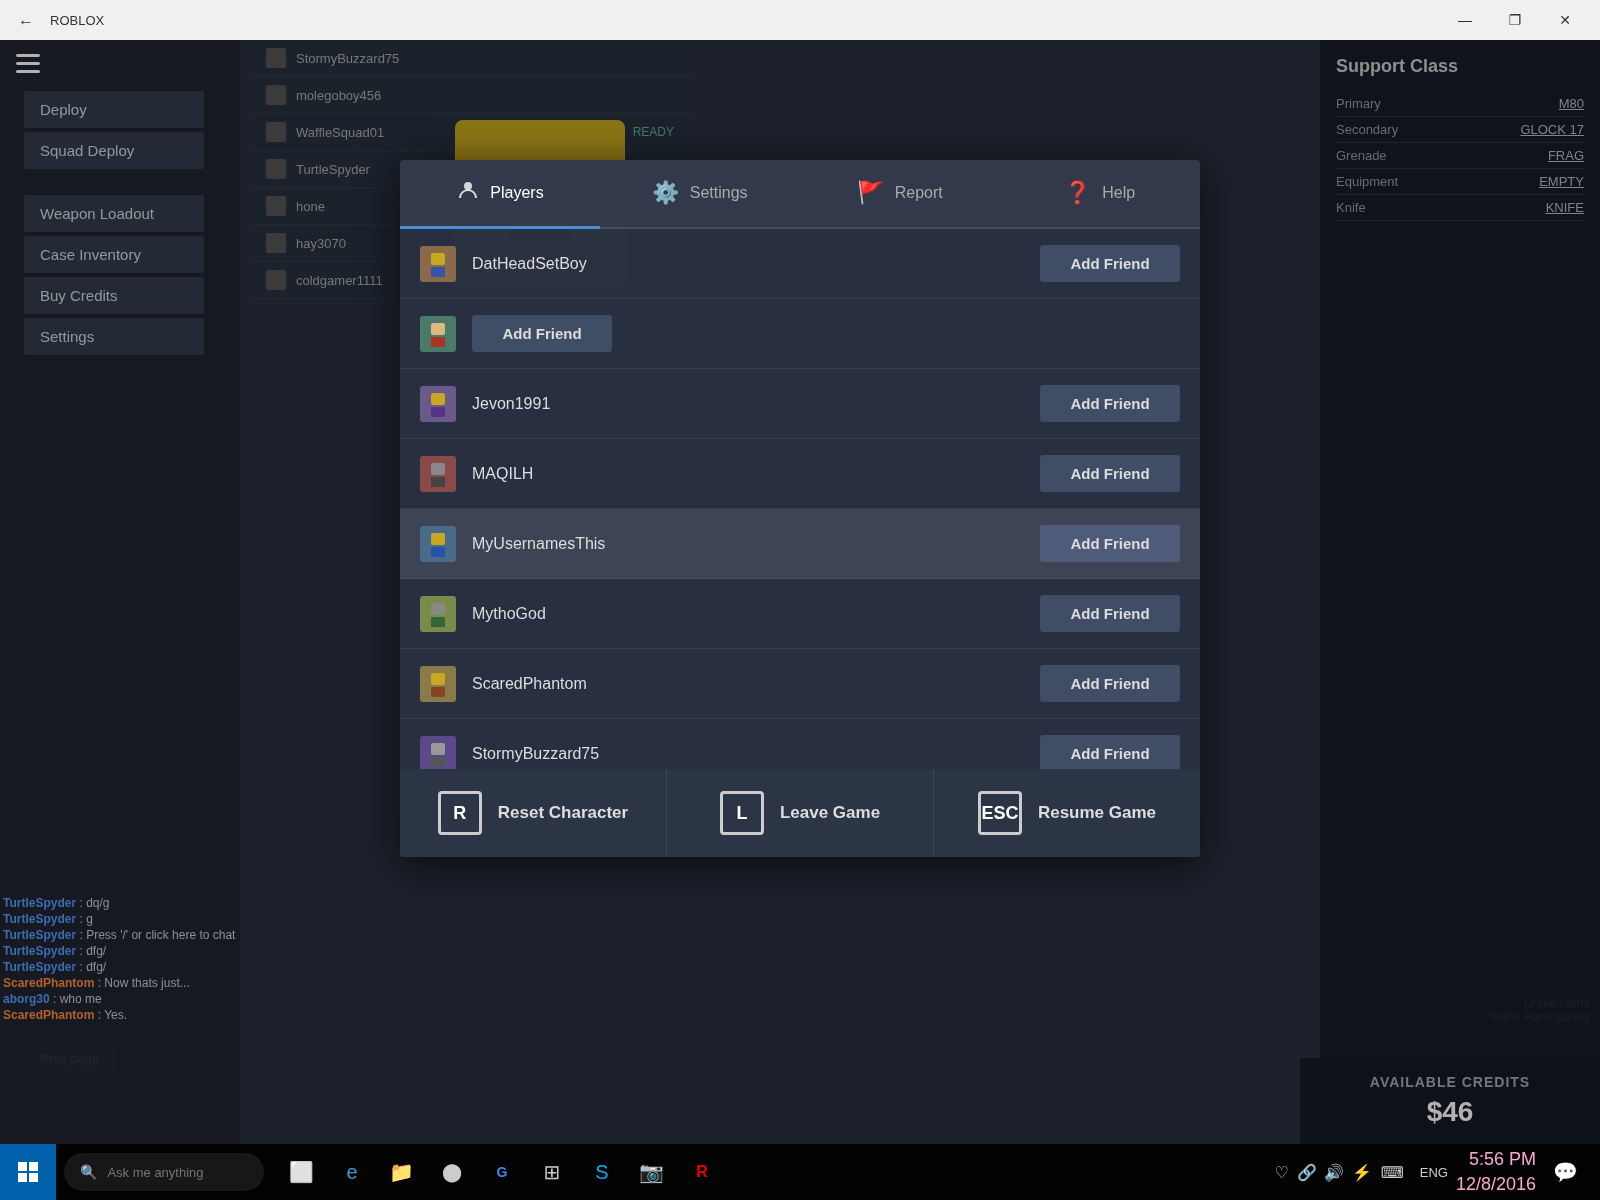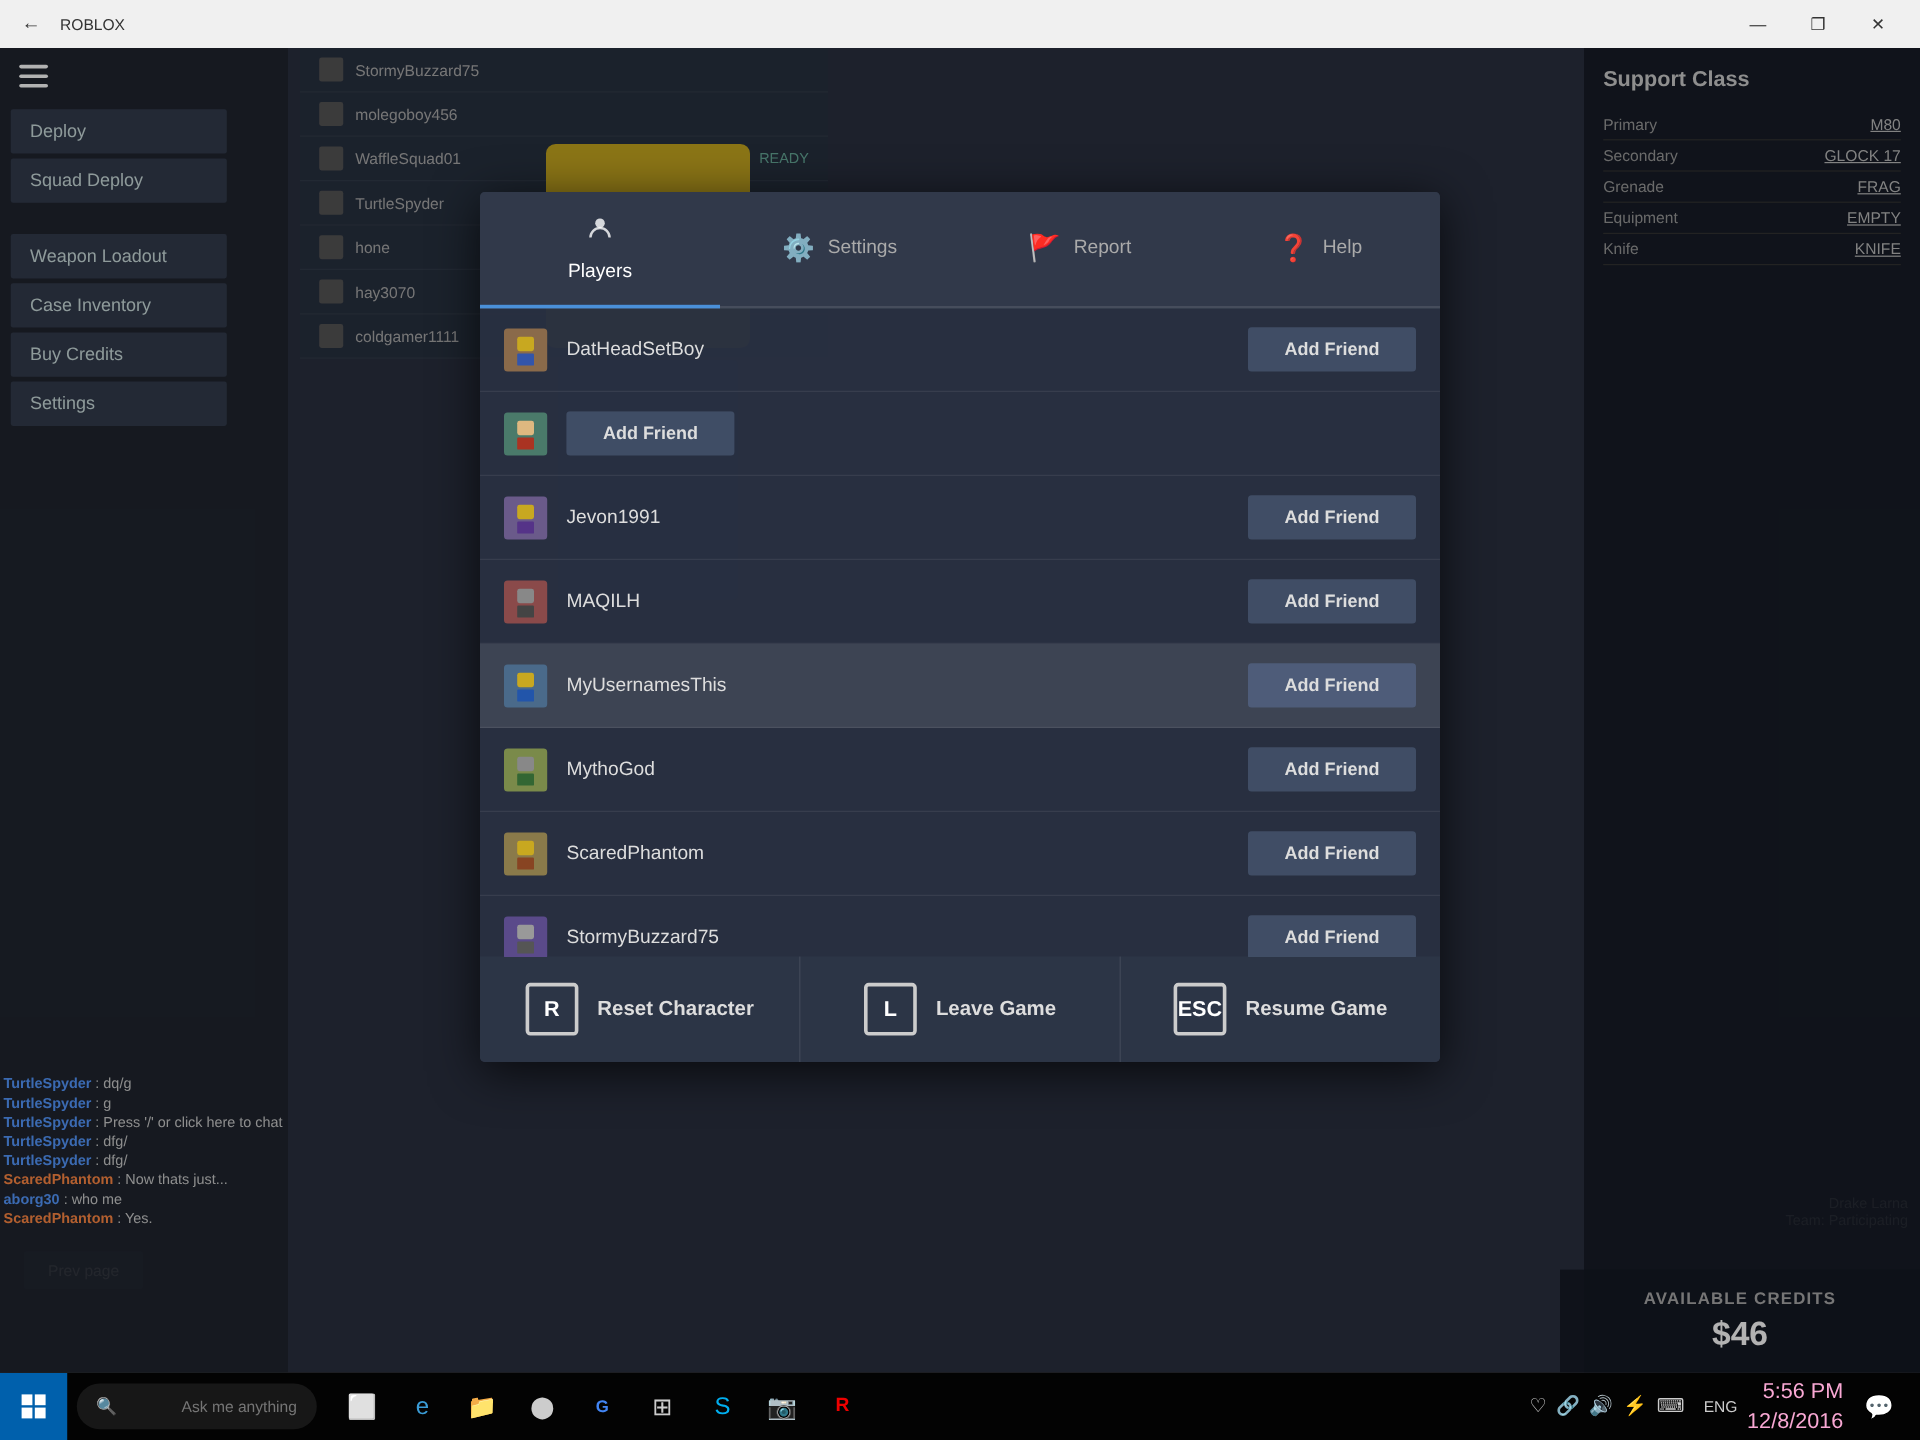--- a/index.html
+++ b/index.html
@@ -93,21 +93,21 @@
     .hamburger span {
       display: block;
       width: 24px;
       height: 3px;
       background: white;
       border-radius: 2px;
     }
     .sidebar-btn {
       display: block;
       width: 180px;
-      margin: 4px 9px;
+      margin: 4px 24px;
       padding: 10px 16px;
       background: rgba(60,70,90,0.7);
       color: #cdd;
       border: none;
       cursor: pointer;
       font-size: 15px;
       text-align: left;
       border-radius: 2px;
     }
 
@@ -335,21 +335,20 @@
       color: #aaa;
       font-size: 16px;
       border: none;
       background: none;
       border-bottom: 3px solid transparent;
       margin-bottom: -2px;
     }
     .modal-tab.active {
       color: white;
       border-bottom: 3px solid #4a90d9;
-      flex-direction: column;
     }
     .modal-tab .tab-icon {
       font-size: 22px;
     }
 
     
     .player-list {
       padding: 0;
       max-height: 540px;
       overflow-y: auto;
@@ -814,21 +813,21 @@
   <div class="taskbar-start">
     <div class="start-icon">
       <span></span>
         <span></span>
         <span></span>
         <span></span>
     </div>
   </div>
   <div class="taskbar-search">
     <span style="color:#aaa; font-size:14px;">🔍</span>
-    <input type="text" style="background: none; border: none; color: rgb(204, 204, 204); font-size: 13px; outline: none; width: 140px; text-align: right;" placeholder="Ask me anything">
+    <input type="text" style="background: none; border: none; color: rgb(204, 204, 204); font-size: 13px; outline: none; width: 140px;" placeholder="Ask me anything">
   </div>
   <div class="taskbar-icons">
     <div class="taskbar-icon">⬜</div>
     <div class="taskbar-icon" style="color:#3a9bd5;">e</div>
     <div class="taskbar-icon">📁</div>
     <div class="taskbar-icon" style="font-size:18px;">⬤</div>
     <div class="taskbar-icon" style="color:#4285f4; font-weight:bold; font-size:14px;">G</div>
     <div class="taskbar-icon">⊞</div>
     <div class="taskbar-icon" style="color:#00aff0;">S</div>
     <div class="taskbar-icon">📷</div>

